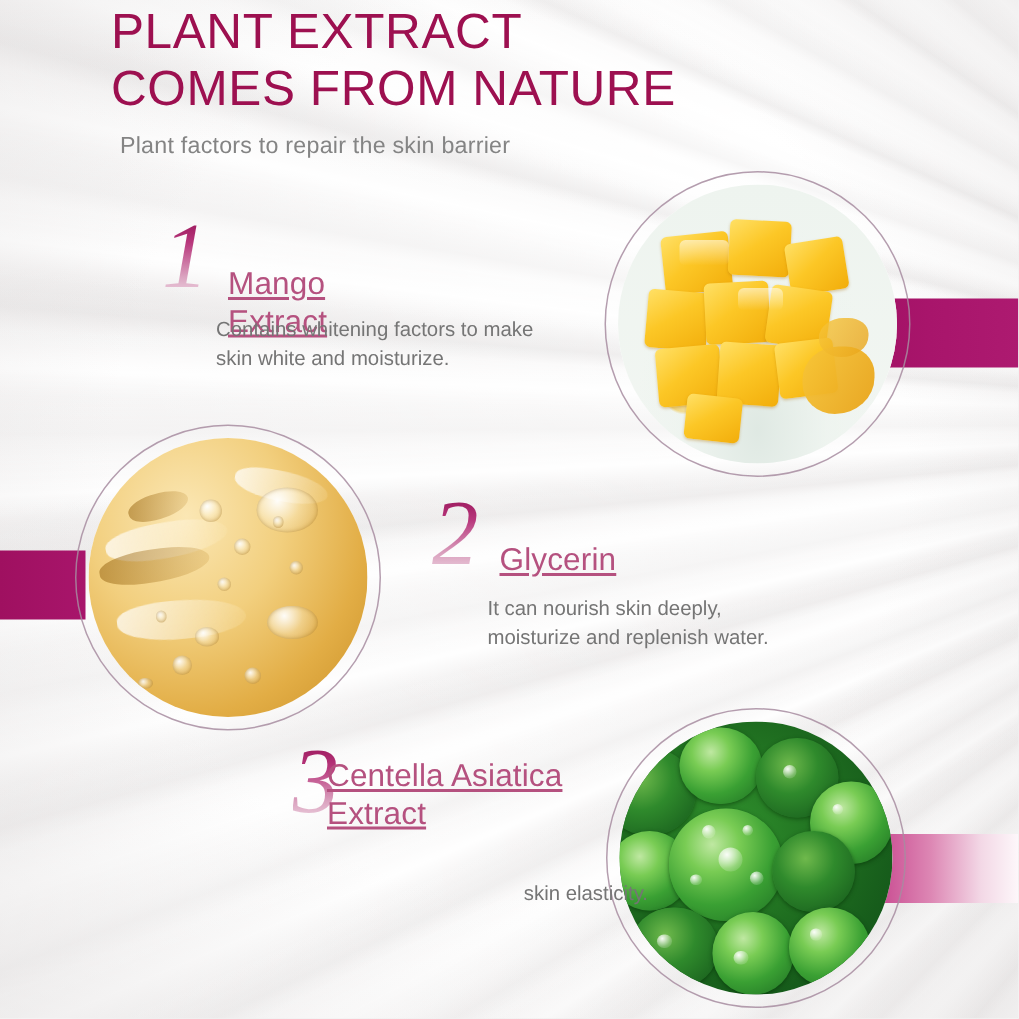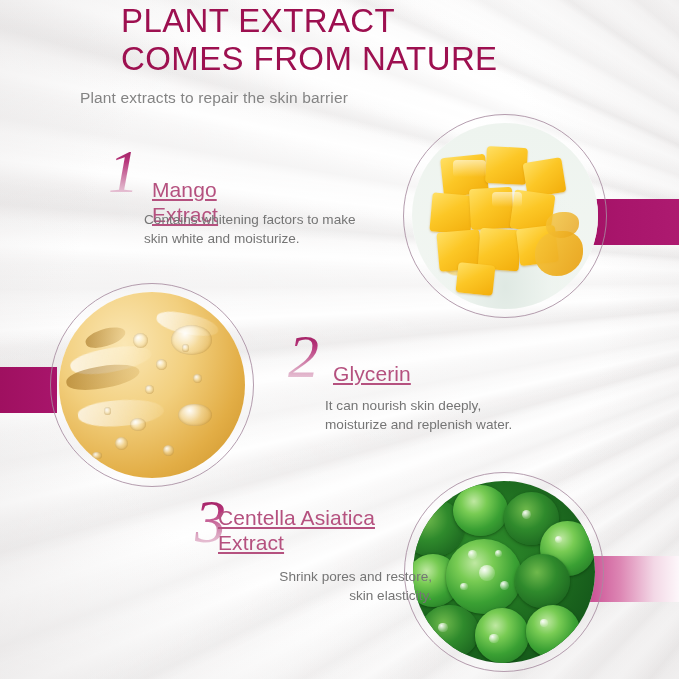--- a/index.html
+++ b/index.html
@@ -68,21 +68,20 @@
     width:560px;
   }
   .headline .l{
     display:block;
     color:#9d1050;
     font-size:33px;
     line-height:38px;
     letter-spacing:.4px;
     font-weight:400;
     white-space:nowrap;
-    margin-left:47px;
   }
   .subhead{
     position:absolute;
     left:80px;top:89px;
     color:#848484;
     font-size:15.5px;
     letter-spacing:.15px;
     white-space:nowrap;
   }
 
@@ -231,21 +230,21 @@
   <div class="bg-vig layer"></div>
 
   <div class="bar bar-1"></div>
   <div class="bar bar-2"></div>
   <div class="bar bar-3"></div>
 
   <div class="headline">
     <span class="l">PLANT EXTRACT</span>
     <span class="l">COMES FROM NATURE</span>
   </div>
-  <div class="subhead">Plant extracts to repair the skin barrier</div>
+  <div class="subhead">Plant factors to repair the skin barrier</div>
 
   <div class="circle-wrap" style="left:403px;top:114px;width:204px;height:204px;">
     <div class="ring"></div>
     <div class="photo" style="left:9px;top:9px;width:186px;height:186px;">
       <div class="photo-inner art-mango">
         <div class="mcube" style="left:16%;top:18%;width:24%;height:21%;transform:rotate(-6deg);"></div>
         <div class="mcube" style="left:40%;top:13%;width:22%;height:20%;transform:rotate(3deg);"></div>
         <div class="mcube" style="left:61%;top:20%;width:21%;height:19%;transform:rotate(-9deg);"></div>
         <div class="mcube" style="left:10%;top:38%;width:22%;height:21%;transform:rotate(5deg);"></div>
         <div class="mcube" style="left:31%;top:35%;width:23%;height:22%;transform:rotate(-3deg);"></div>
@@ -333,18 +332,18 @@
     </div>
   </div>
 
   <div class="item">
     <div class="num" style="left:195px;top:490px;">3</div>
     <div class="ititle" style="left:218px;top:505px;width:190px;">
       <span>Centella Asiatica</span><br>
       <span>Extract</span>
     </div>
     <div class="idesc right" style="left:150px;top:567px;width:250px;">
-      <span>Shrink pores and restore,</span><br>
+      <br>
       <span>skin elasticity.</span>
     </div>
   </div>
 
 </div>
 
 </body></html>

